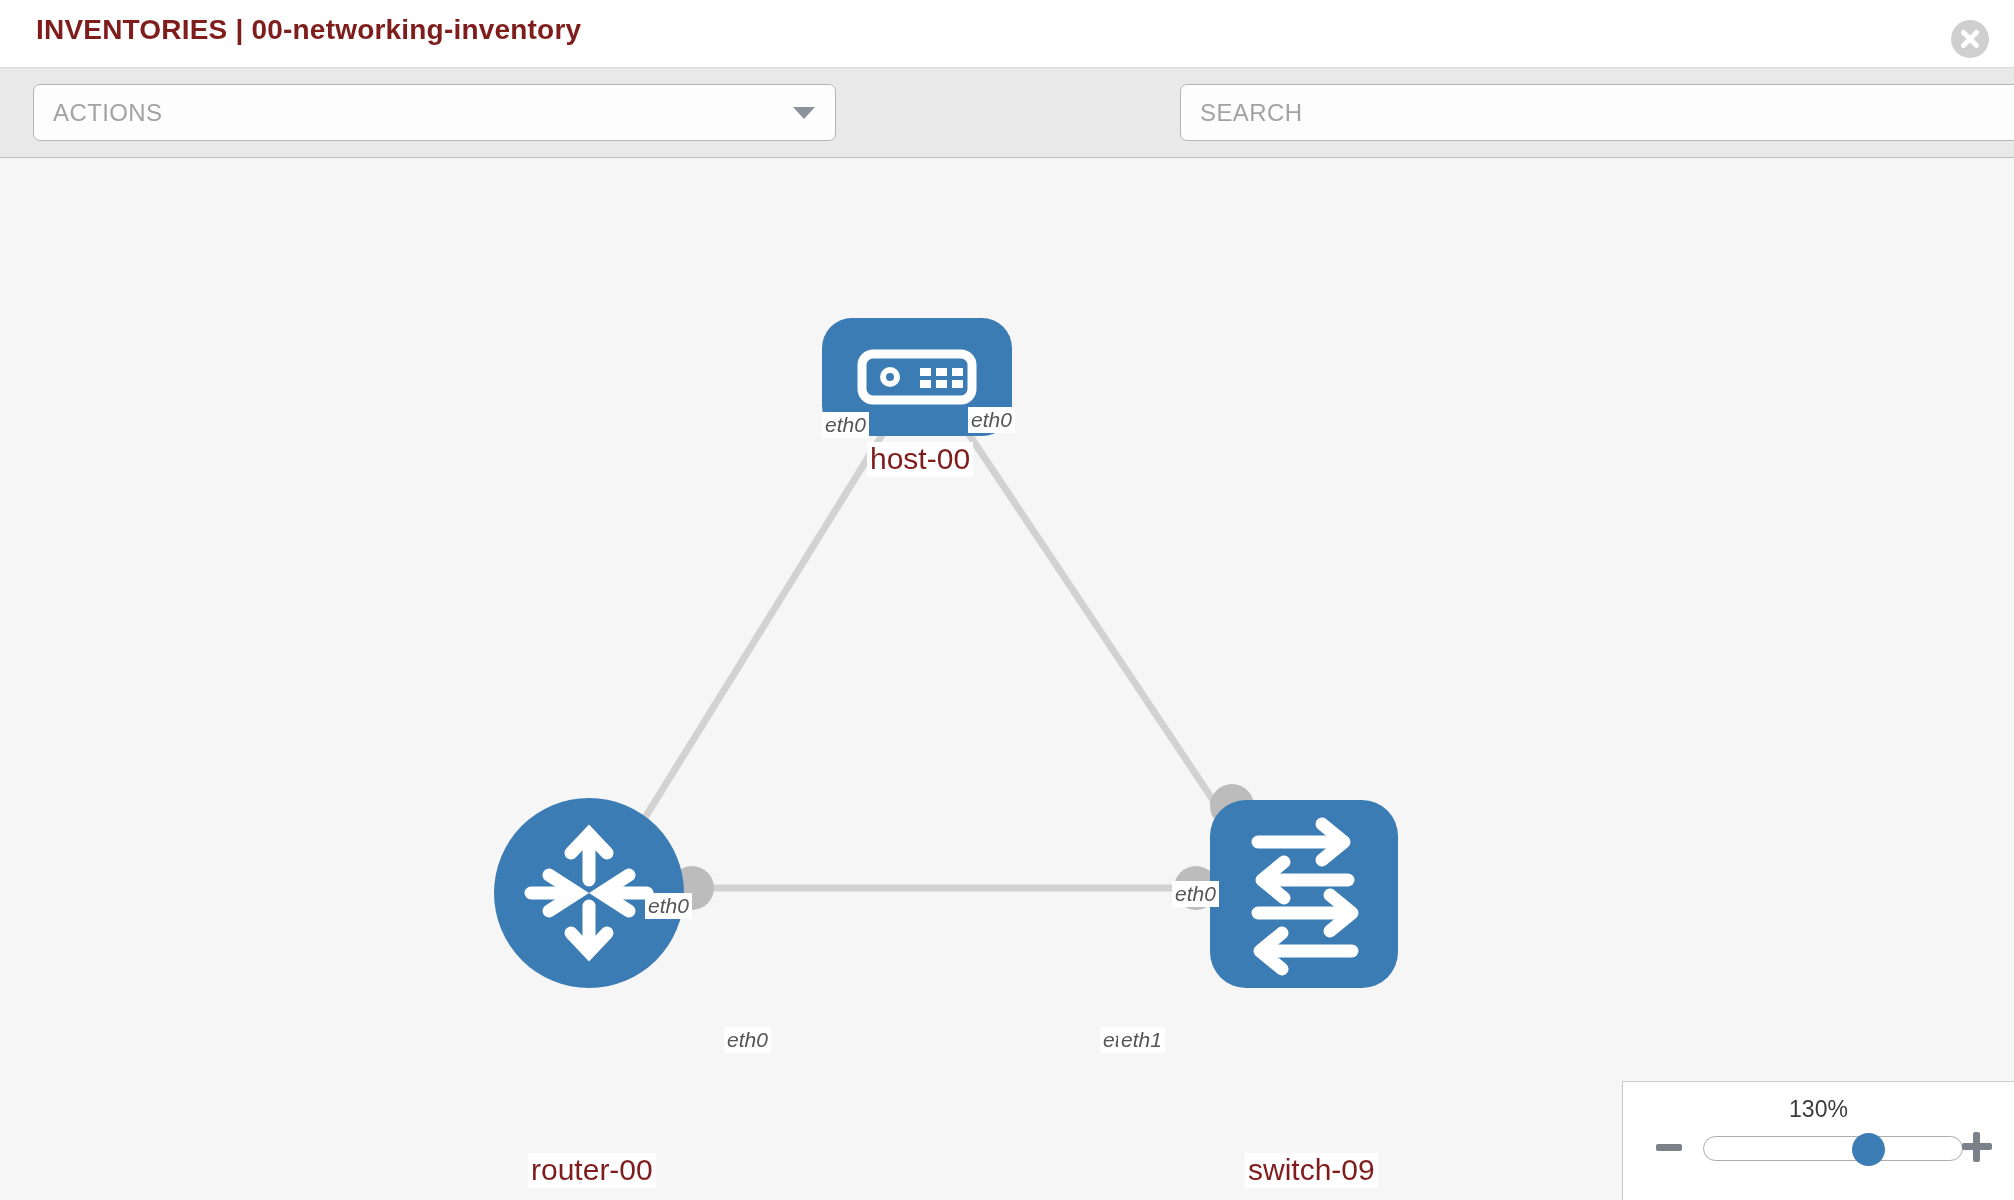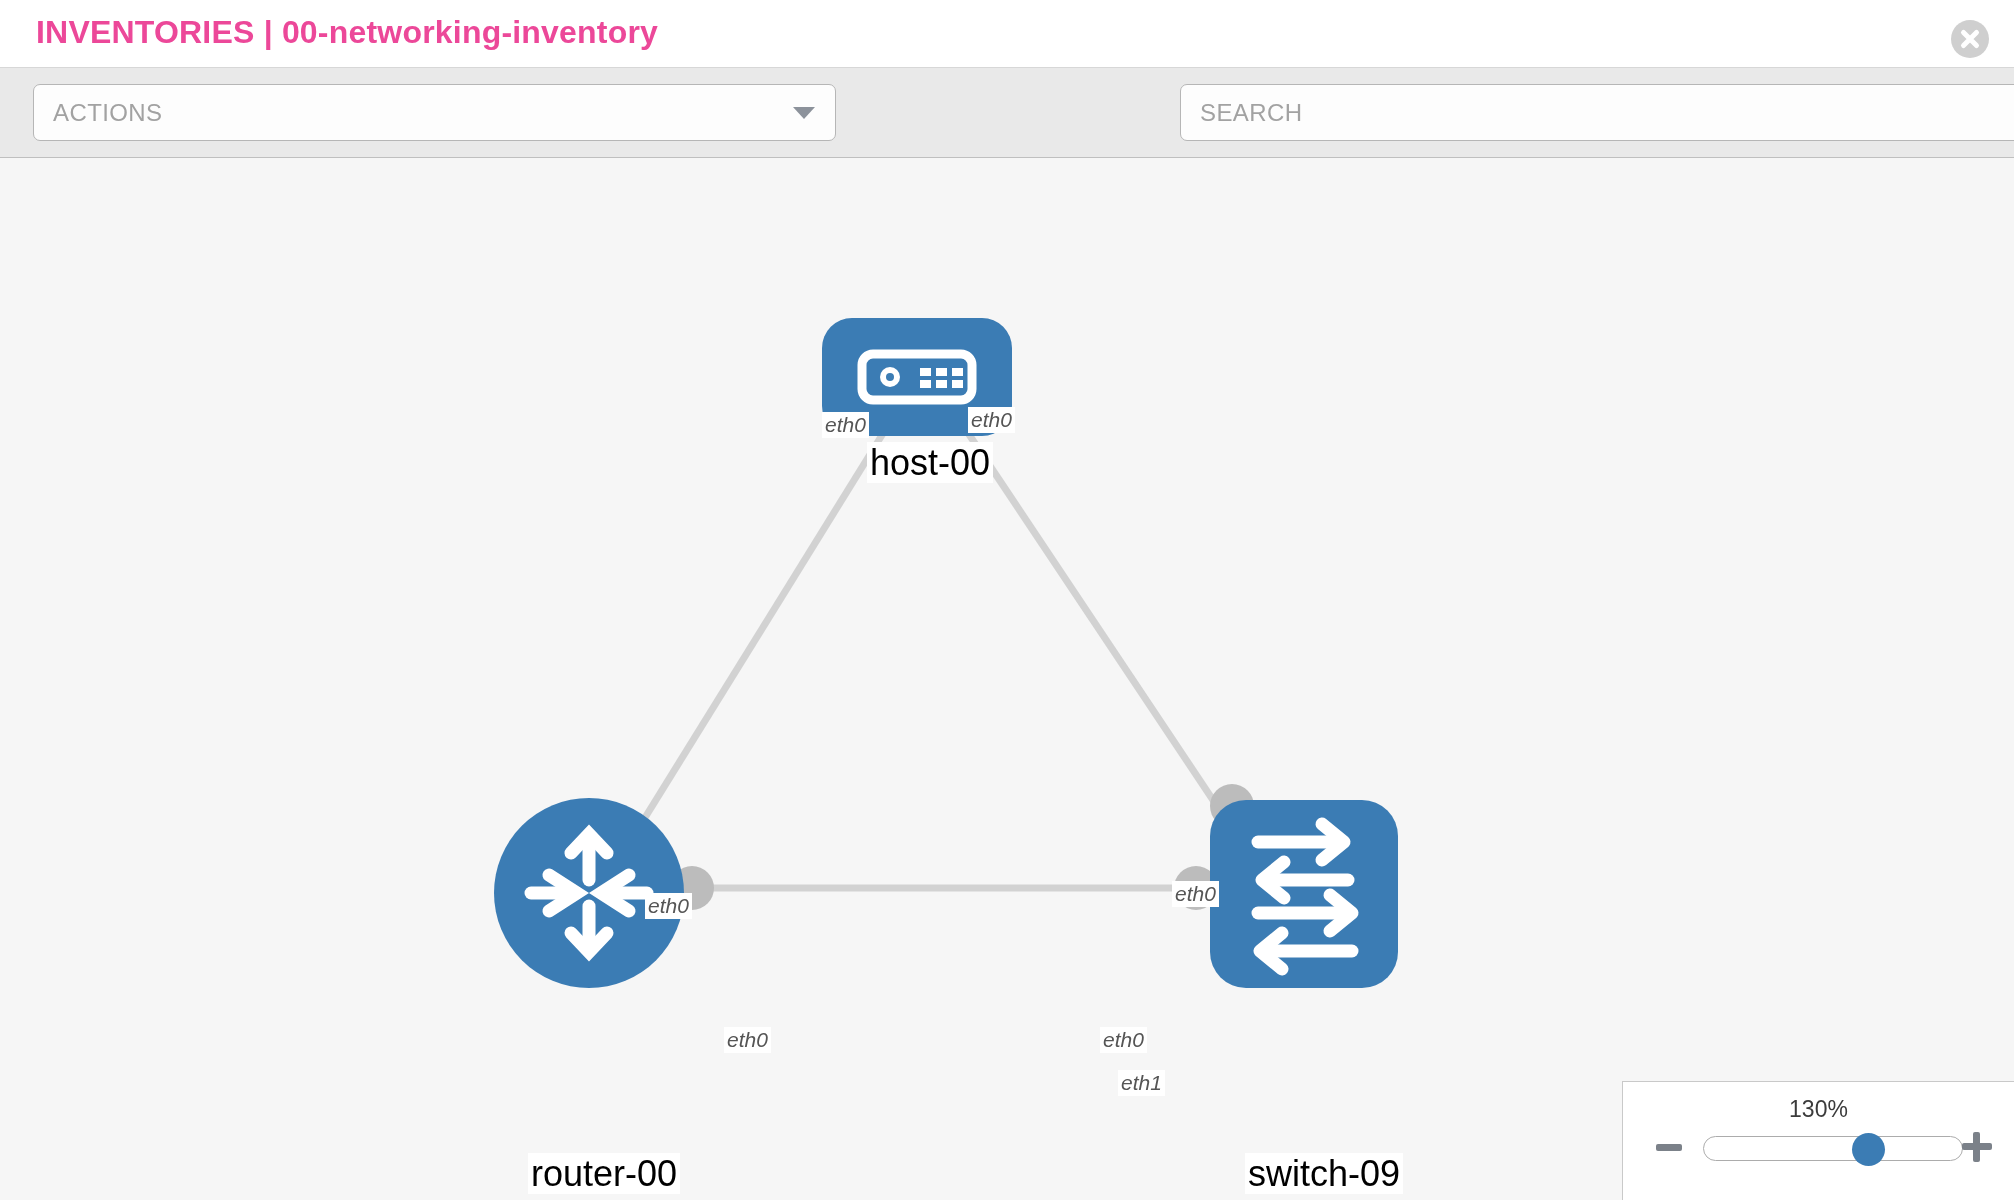--- a/index.html
+++ b/index.html
@@ -19,23 +19,23 @@
   #header {
     position: absolute; left: 0; top: 0;
     width: 2014px; height: 68px;
     background: #ffffff;
     border-bottom: 1px solid #d7d7d7;
     box-sizing: border-box;
   }
   #page-title {
     position: absolute;
     left: 36px; top: 14px;
-    font-size: 32px;
+    font-size: 28px;
     font-weight: bold;
-    color: #ec4899;
+    color: #7f1d1d;
     letter-spacing: 0.2px;
     white-space: nowrap;
   }
   #close-icon {
     position: absolute;
     right: 25px; top: 20px;
     width: 38px; height: 38px;
   }
 
   
@@ -107,22 +107,22 @@
     color: #555555;
     font-size: 21px;
     padding: 1px 3px;
     white-space: nowrap;
     line-height: 1.15;
     font-style: italic;
   }
   .node-label {
     position: absolute;
     background: #ffffff;
-    color: #000000;
-    font-size: 36px;
+    color: #7f1d1d;
+    font-size: 30px;
     padding: 0 3px;
     white-space: nowrap;
     line-height: 1.15;
   }
 
   
   #zoom-panel {
     position: absolute;
     left: 1622px; top: 1081px;
     width: 392px; height: 119px;
@@ -281,21 +281,21 @@
     <span class="edge-label" style="left:822px; top:254px;">eth0</span>
     <span class="edge-label" style="left:968px; top:249px;">eth0</span>
 
     <span class="node-label" style="left:867px; top:284px;">host-00</span>
 
     <span class="edge-label" style="left:645px; top:735px;">eth0</span>
     <span class="edge-label" style="left:1172px; top:723px;">eth0</span>
 
     <span class="edge-label" style="left:724px; top:869px;">eth0</span>
     <span class="edge-label" style="left:1100px; top:869px;">eth0</span>
-    <span class="edge-label" style="left:1118px; top:912px;">eth1</span>
+    <span class="edge-label" style="left:1118px; top:869px;">eth1</span>
 
     <span class="node-label" style="left:528px; top:995px;">router-00</span>
     <span class="node-label" style="left:1245px; top:995px;">switch-09</span>
   </div>
 
   <div id="zoom-panel">
     <div id="zoom-value">130%</div>
     <div id="zoom-controls">
       <div id="zoom-out-button"></div>
       <div id="zoom-slider-track">

